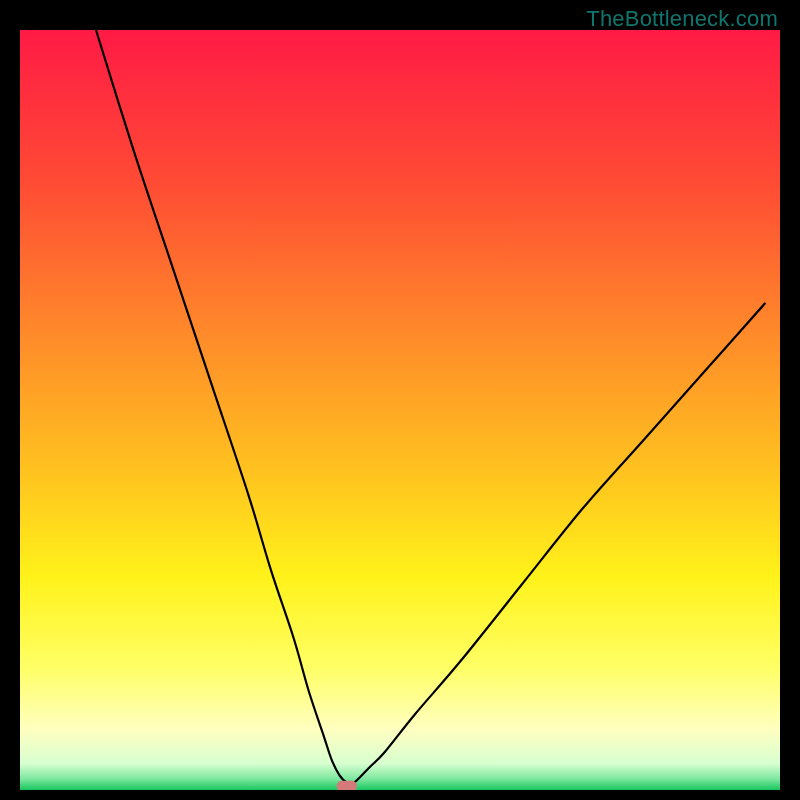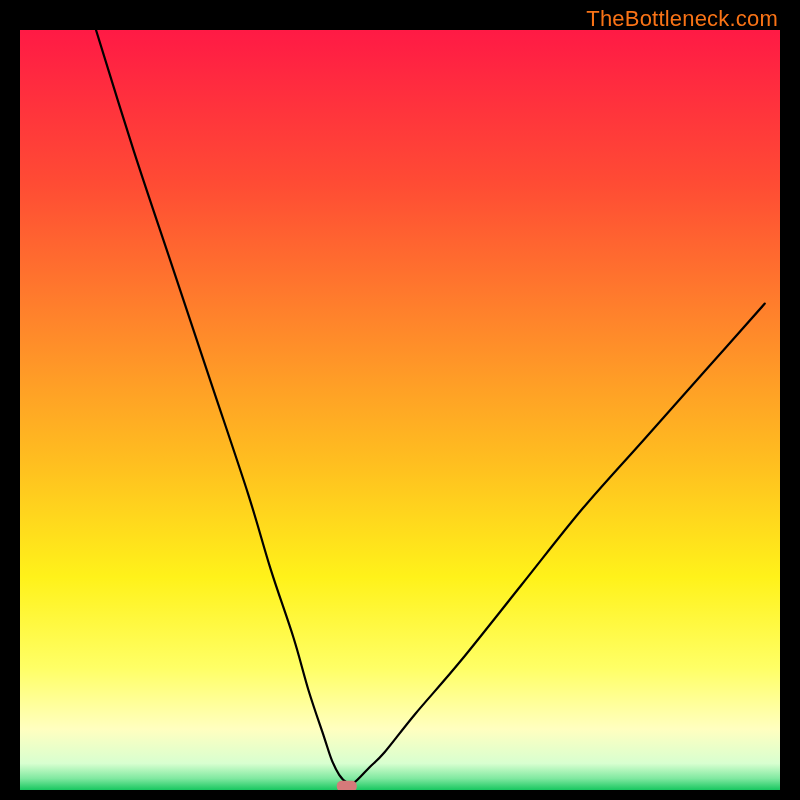--- a/index.html
+++ b/index.html
@@ -16,21 +16,21 @@
     left: 20px;
     top: 30px;
     width: 760px;
     height: 760px;
     background: #fff;
   }
   .watermark {
     position: absolute;
     top: 6px;
     right: 22px;
-    color: #f97316;
+    color: #0f766e;
     font-size: 22px;
     font-weight: 500;
     letter-spacing: 0.2px;
     margin-left: 45px;
   }
   svg {
     position: absolute;
     left: 0;
     top: 0;
   }

